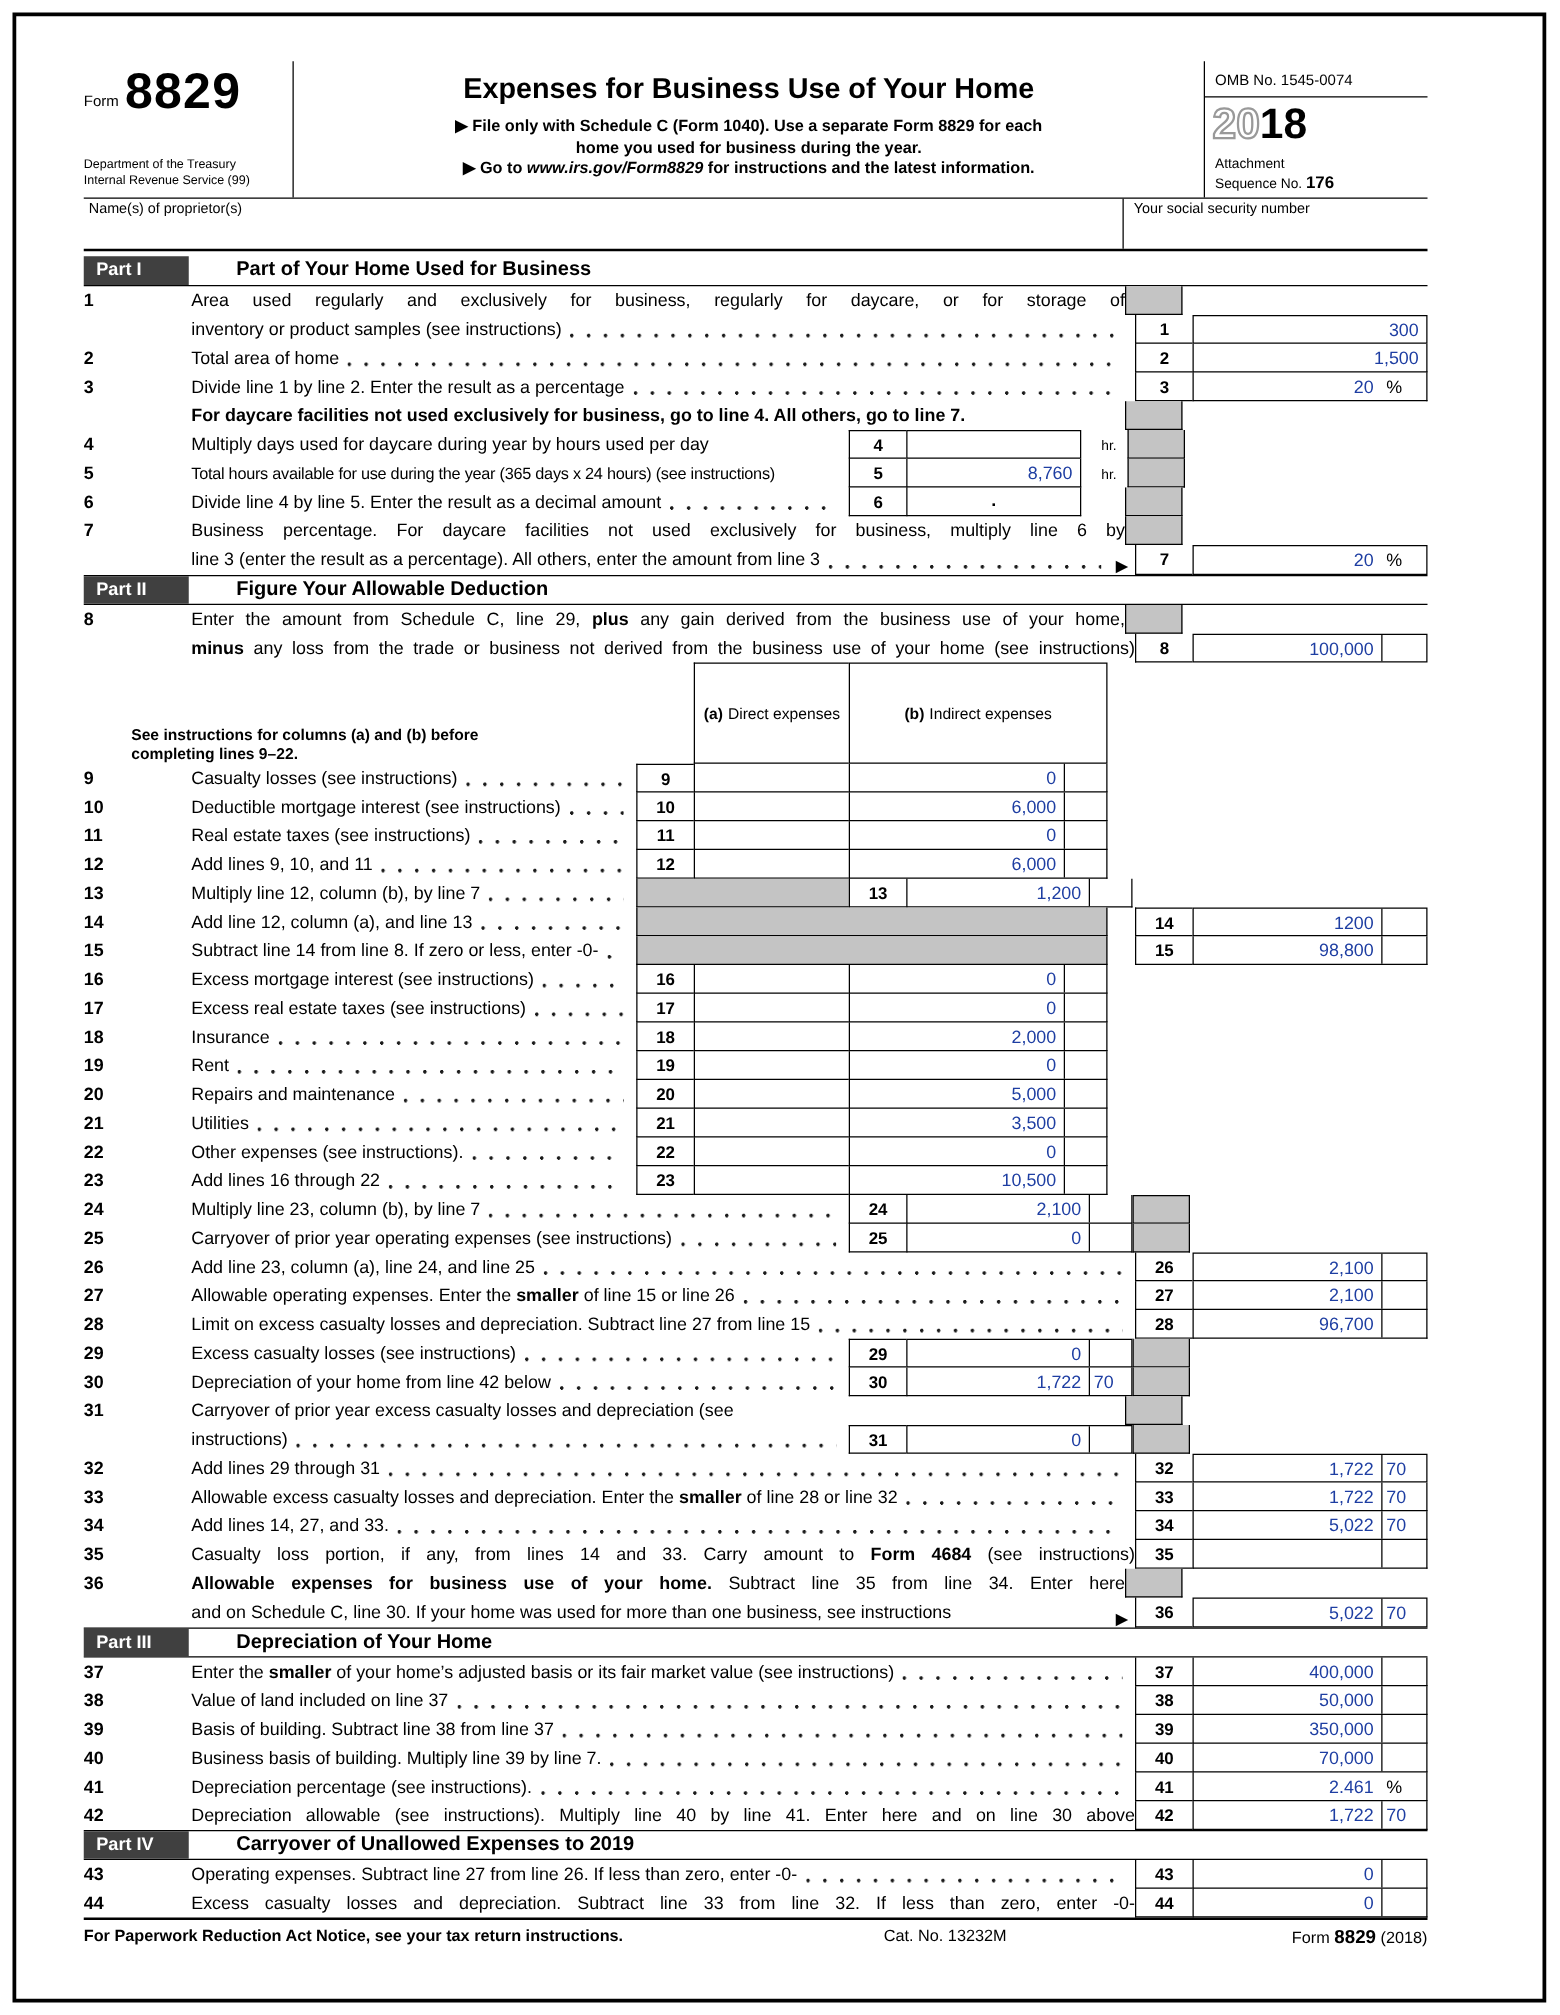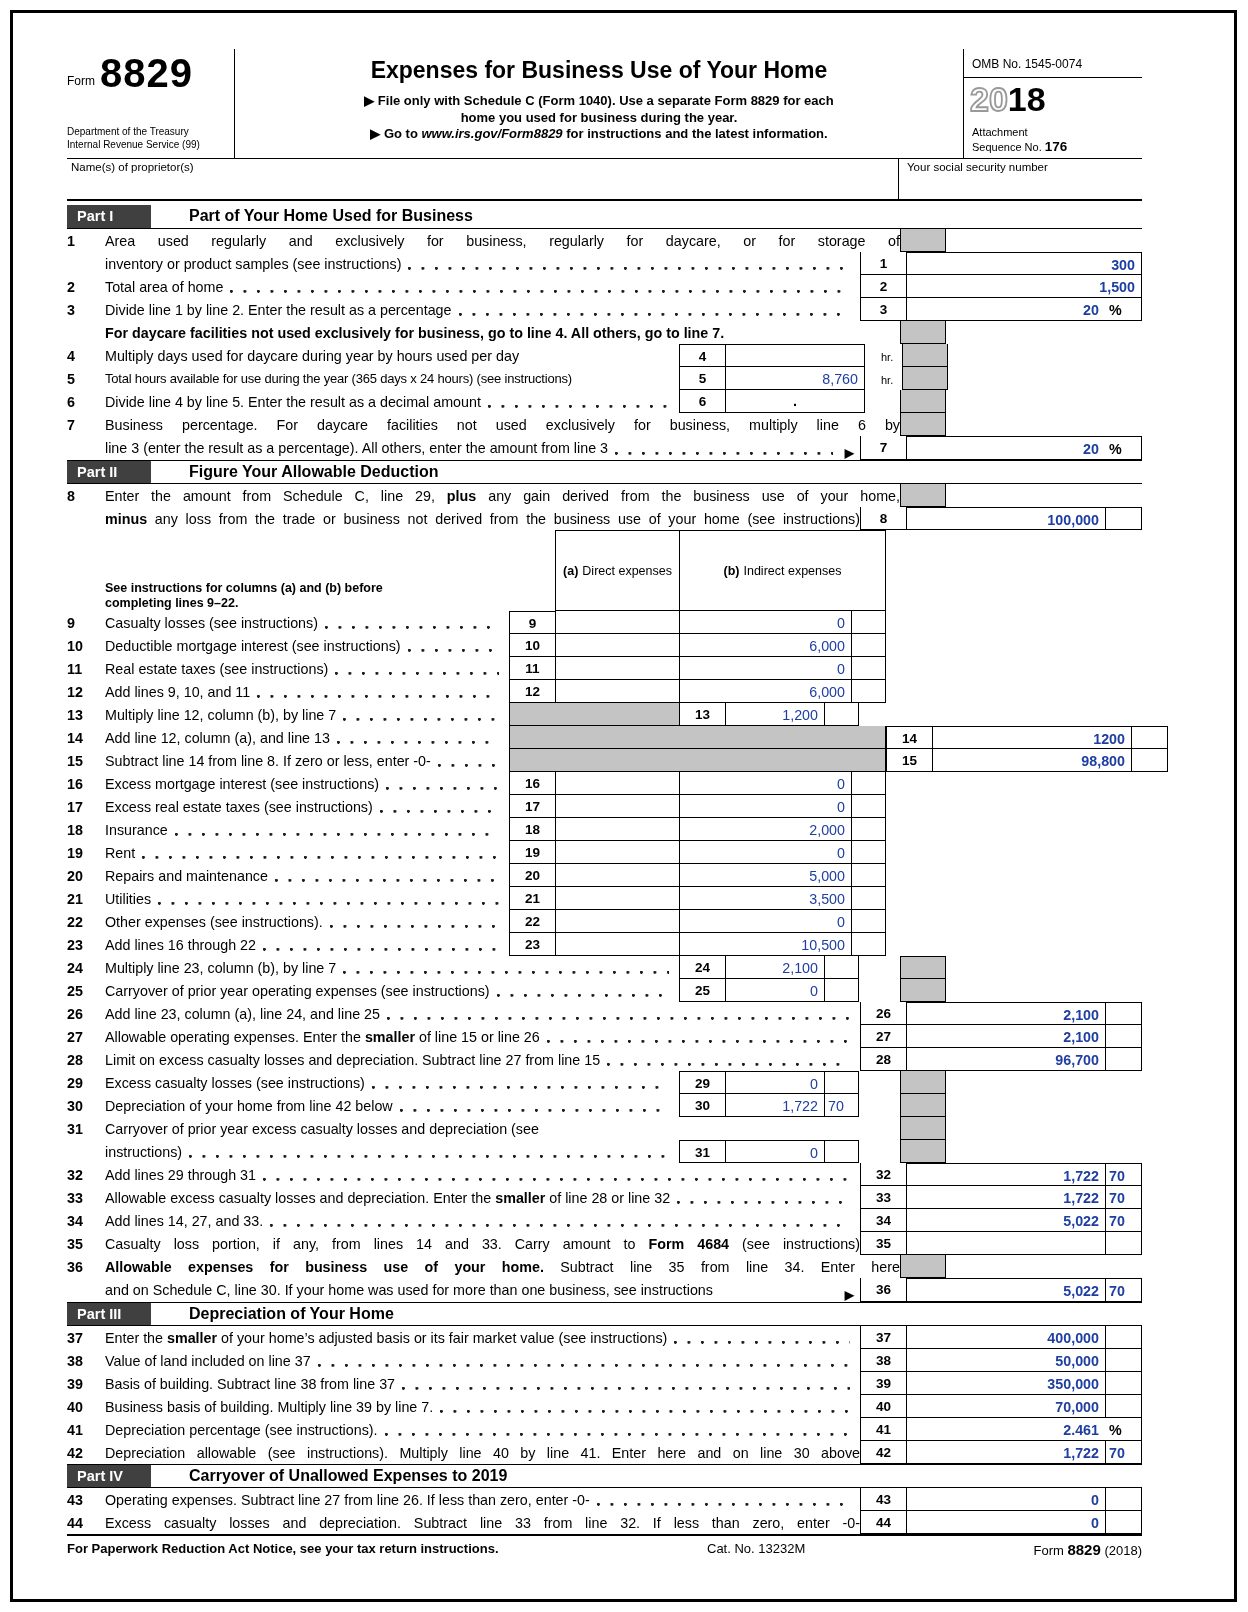--- a/index.html
+++ b/index.html
@@ -37,37 +37,37 @@
   .plab { width:84px; background:#404040; color:#fff; font-weight:bold; font-size:14.5px; padding:3px 0 0 10px; }
   .ptit { font-weight:bold; font-size:16px; padding:2px 0 0 38px; }
 
   
   .r { display:flex; min-height:23px; align-items:stretch; font-size:14.3px; }
   .rh36 { min-height:36px; }
   .ln { width:38px; flex:none; font-weight:bold; padding-top:4px; }
   .d { flex:1; min-width:0; display:flex; padding-top:4px; align-items:flex-start; }
   .d.w404 { flex:none; width:404px; }
   .d.w574 { flex:none; width:574px; }
-  .t { flex:none; max-width:100%; }
+  .t { flex:none; max-width:100%;margin-left:48px; }
   .j { flex:1; text-align:justify; text-align-last:justify; }
   .tight { font-size:13px; letter-spacing:-0.2px; }
   .dt { flex:1; min-width:14px; height:3px; align-self:flex-end; margin:0 10px 5px 7px;
     background-image:radial-gradient(circle at 1.4px 1.4px,#1a1a1a 1.25px,transparent 1.6px);
     background-size:13.5px 3px; background-repeat:repeat-x; }
   .ar { flex:none; font-weight:bold; font-size:12px; padding:6px 6px 0 2px; }
   .b { font-weight:bold; }
   .blk { display:block; }
   .pnote { font-size:12.5px; font-weight:bold; line-height:15px; padding-top:3px;margin-top:48px; }
   .nb { width:46px; flex:none; text-align:center; font-weight:bold; font-size:13.5px; padding-top:4px; }
   .sp46 { width:46px; flex:none; }
   .ca { width:124px; flex:none; }
   .cb { width:207px; flex:none; display:flex; }
-  .ma { width:134px; flex:none; display:flex; }
+  .ma { width:181px; flex:none; display:flex; }
   .ma.sh { width:140px; }
-  .ra { width:236px; flex:none; display:flex;font-weight:bold; }
+  .ra { width:188px; flex:none; display:flex; }
   .raph { width:196px; flex:none; }
   .gA { width:170px; flex:none; }
   .gB { width:377px; flex:none; }
   .gflex { flex:1; }
   .m { flex:1; text-align:right; padding:4px 6px 0 0; overflow:hidden; white-space:nowrap; }
   .c { width:34px; flex:none; border-left:1px solid #000; padding:4px 0 0 3px; }
   .ra .c { width:36px; }
   .sx { width:36px; flex:none; padding:4px 0 0 4px; }
   .dc { flex:1; text-align:center; padding-top:3px; font-weight:bold; }
   .hrl { width:21px; flex:none; font-size:11px; padding-top:7px;margin-left:16px; }

